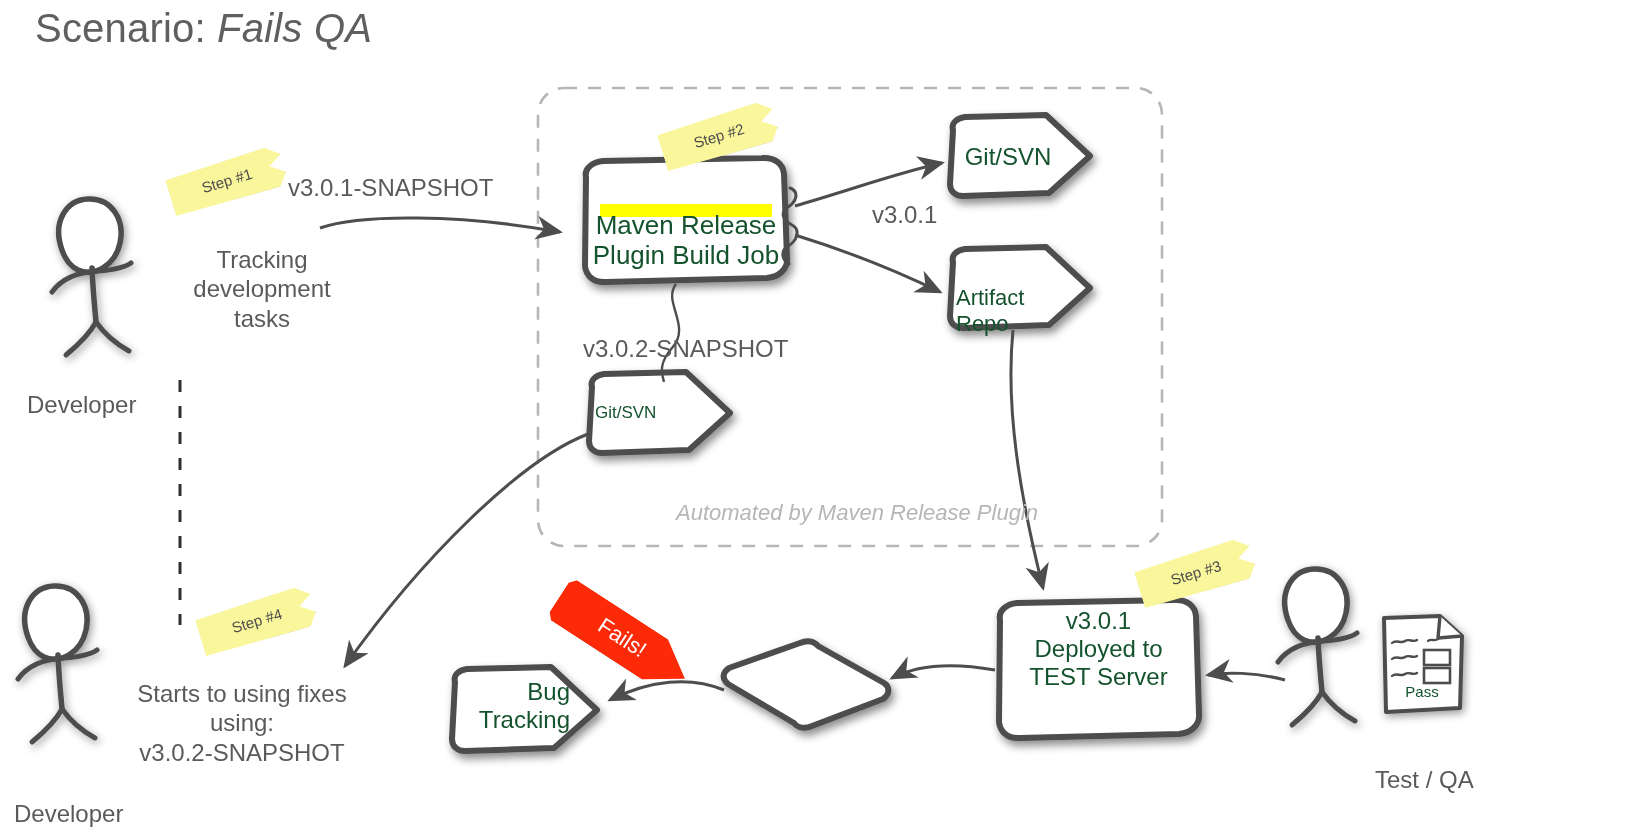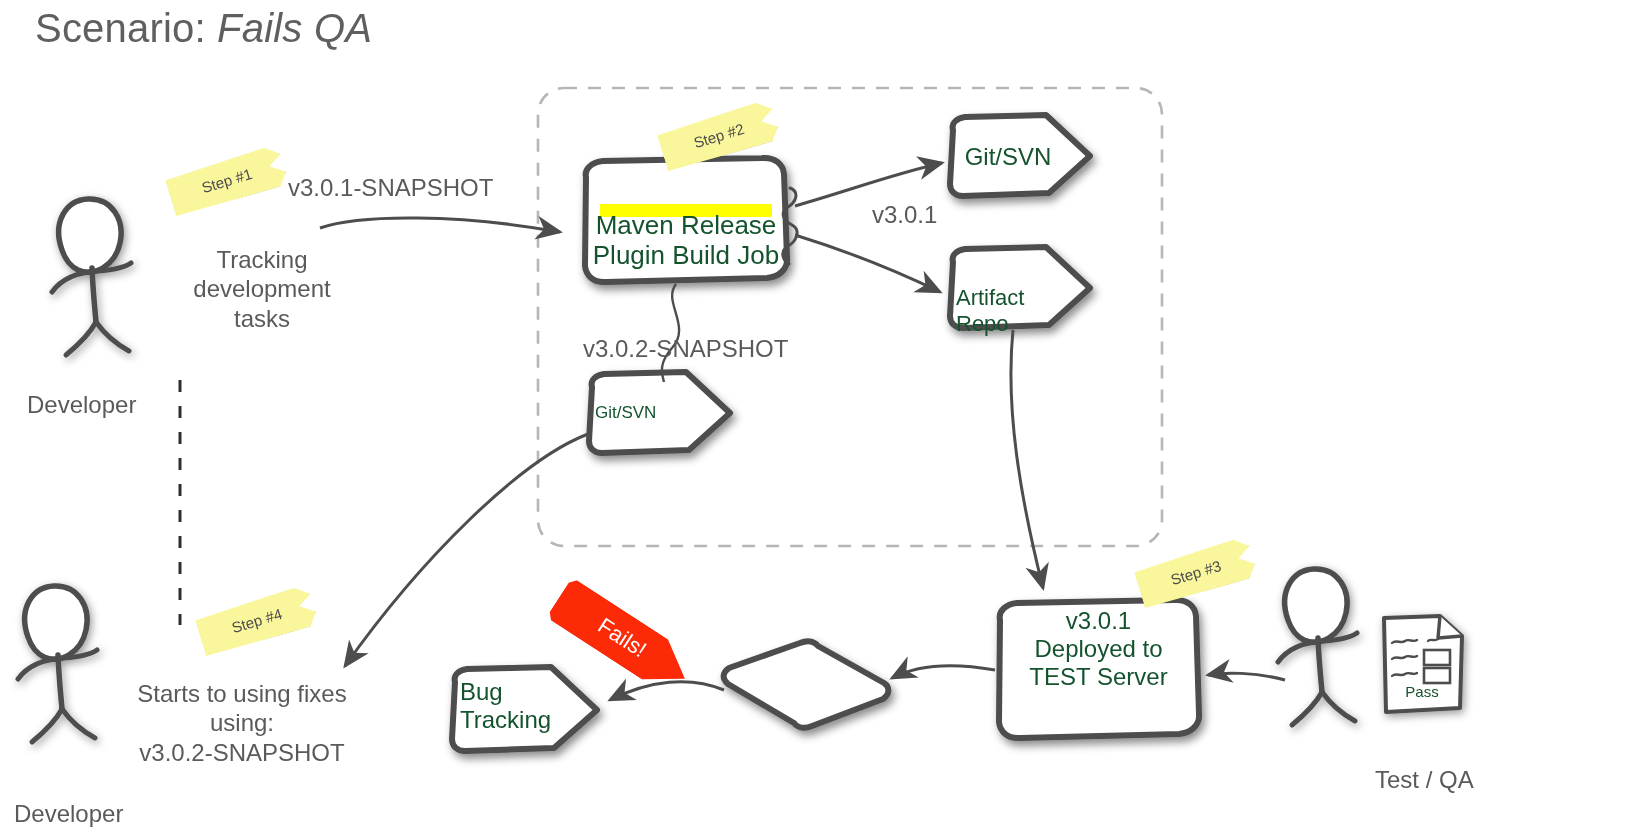--- a/index.html
+++ b/index.html
@@ -222,21 +222,21 @@
   <div class="nodelabel t22" style="left:956px; top:285px; width:104px; text-align:left;">Artifact
 Repo</div>
 
   <div class="nodelabel t17" style="left:595px; top:403px; width:104px; text-align:left;">Git/SVN</div>
 
   <div class="nodelabel t24" style="left:1000px; top:607px; width:197px;">v3.0.1
 Deployed to
 TEST Server</div>
 
 
-  <div class="nodelabel t24" style="left:460px; top:678px; width:110px; text-align:left;">Bug
+  <div class="nodelabel t24" style="left:460px; top:678px; width:110px; text-align:right;">Bug
 Tracking</div>
 
   <div class="nodelabel" style="left:1386px; top:683px; width:72px; font-size:15px;">Pass</div>
 
   <div class="abs txt t24" style="left:288px; top:173px; white-space:nowrap;">v3.0.1-SNAPSHOT</div>
 
   <div class="abs txt t24" style="left:872px; top:200px; white-space:nowrap;">v3.0.1</div>
 
   <div class="abs txt t24" style="left:583px; top:334px; white-space:nowrap;">v3.0.2-SNAPSHOT</div>
 
@@ -247,20 +247,21 @@
   <div class="abs txt t24" style="left:27px; top:390px; white-space:nowrap;">Developer</div>
 
   <div class="abs txt t24 center" style="left:126px; top:679px; width:232px;">Starts to using fixes
 using:
 v3.0.2-SNAPSHOT</div>
 
   <div class="abs txt t24" style="left:14px; top:799px; white-space:nowrap;">Developer</div>
 
   <div class="abs txt t24" style="left:1375px; top:765px; white-space:nowrap;">Test / QA</div>
 
+  <div class="abs txt t22" style="left:676px; top:500px; font-style:italic; color:#b6b6b6; white-space:nowrap;">Automated by Maven Release Plugin</div>
 
   <div class="sticky" style="left:168px; top:160px; transform:rotate(-17deg);">
     <span>Step #1</span>
   </div>
 
   <div class="sticky" style="left:660px; top:115px; transform:rotate(-17deg);">
     <span>Step #2</span>
   </div>
 
   <div class="sticky" style="left:1137px; top:552px; transform:rotate(-17deg);">

